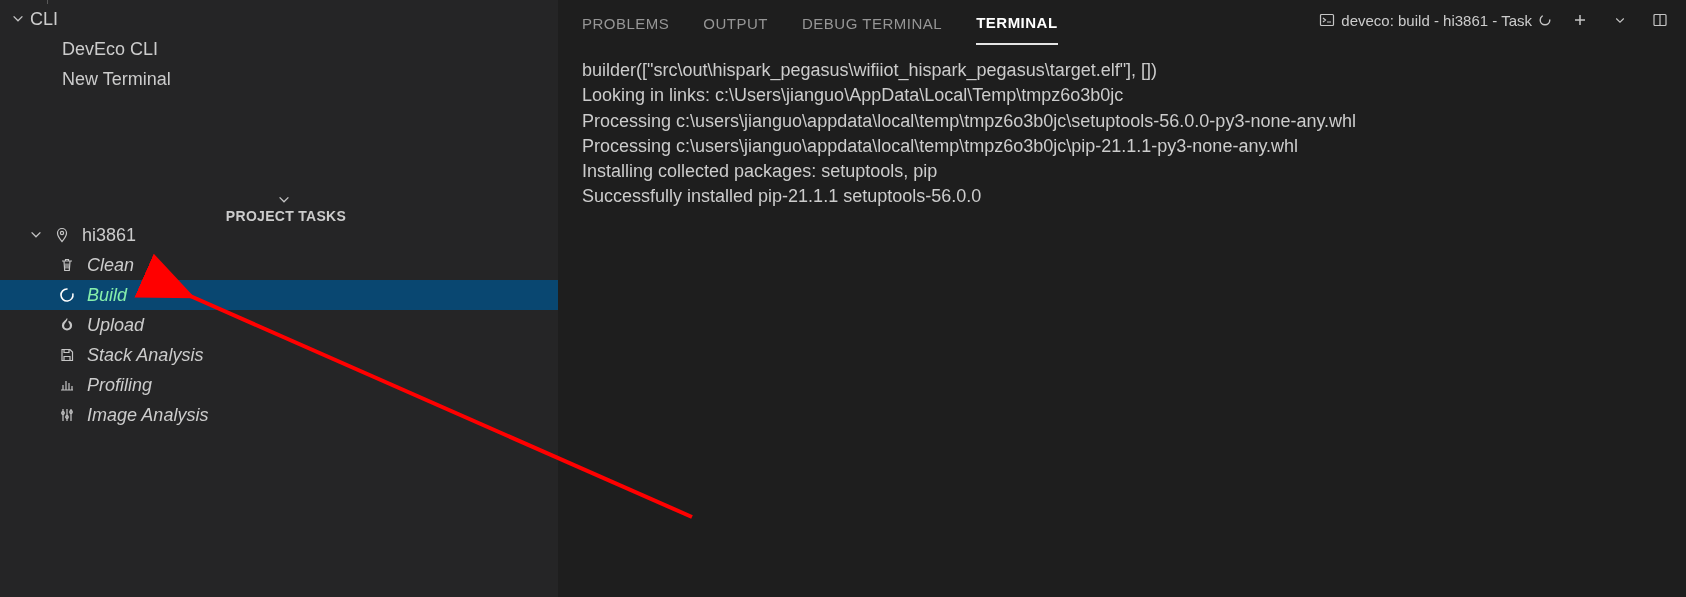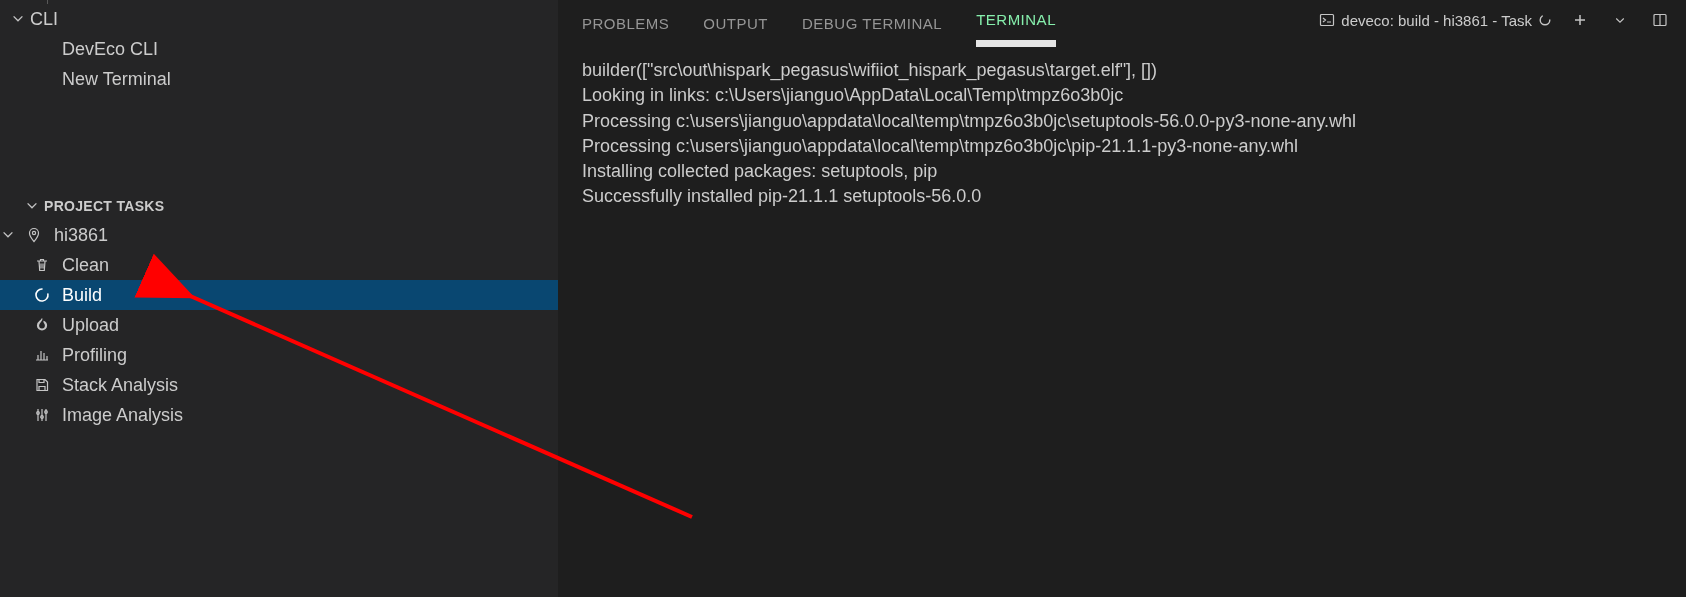--- a/index.html
+++ b/index.html
@@ -7,41 +7,41 @@
   body { display: flex; position: relative; }
 
   
   .sidebar { width: 558px; height: 100%; background: #252526; display: flex; flex-direction: column; font-size: 18px; }
   .tree-item, .task-item { display: flex; align-items: center; height: 30px; cursor: pointer; color: #cccccc; }
   .chev { width: 16px; height: 16px; margin: 0 4px 0 0; flex: none; display: inline-flex; align-items: center; justify-content: center; }
   .icon { width: 20px; height: 20px; margin-right: 10px; flex: none; display: inline-flex; align-items: center; justify-content: center; }
   .label { white-space: nowrap; }
   .indent-0 { padding-left: 10px; }
   .indent-1 { padding-left: 62px; }
-  .indent-2 { padding-left: 32px; }
-
-  .section-header { display: flex; align-items: center; height: 28px; padding-left: 24px; font-size: 14px; font-weight: 700; letter-spacing: .3px; color: #cccccc; cursor: pointer; margin-top: 98px; }
+  .indent-2 { padding-left: 57px; font-style: italic; }
+
+  .section-header { display: flex; align-items: center; height: 28px; padding-left: 14px; font-size: 14px; font-weight: 700; letter-spacing: .3px; color: #cccccc; cursor: pointer; margin-top: 98px; flex-direction: column; }
   .section-header .chev { margin-right: 4px; }
 
-  .project-row { display: flex; align-items: center; height: 30px; cursor: pointer; }
+  .project-row { display: flex; align-items: center; height: 30px; padding-left: 28px; cursor: pointer; }
   .project-row .chev { margin-right: 8px; }
   .project-row .icon { margin-right: 10px; }
 
   .task-item.selected { background: #094771; }
 
   
   .top-frag { position: relative; height: 4px; }
   .guide { position: absolute; left: 47px; top: -10px; width: 1px; height: 14px; background: #585858; }
 
   
   .main { flex: 1; height: 100%; background: #1e1e1e; display: flex; flex-direction: column; position: relative; }
 
   .panel-tabs { display: flex; align-items: center; height: 46px; padding-left: 24px; font-size: 15px; color: #969696; position: relative; }
   .panel-tab { margin-right: 34px; cursor: pointer; padding: 12px 0; letter-spacing: .5px; }
-  .panel-tab.active { color: #86efac; border-bottom: 7px solid #e5e5e5; }
+  .panel-tab.active { color: #ffffff; border-bottom: 2px solid #e5e5e5; font-weight: bold; }
 
   .panel-actions { position: absolute; right: 14px; top: 8px; display: flex; align-items: center; gap: 16px; color: #cccccc; font-size: 15px; }
   .action-btn { width: 24px; height: 24px; display: inline-flex; align-items: center; justify-content: center; cursor: pointer; }
   .task-label { display: inline-flex; align-items: center; gap: 6px; cursor: pointer; }
   .task-label .spin circle { stroke-dasharray: 32; stroke-dashoffset: 10; }
 
   .terminal-out { padding: 12px 24px; font-family: Consolas, "Courier New", monospace; font-size: 18px; line-height: 1.35; color: #cccccc; white-space: pre; }
 
   
   .arrow-svg { position: absolute; left: 0; top: 0; pointer-events: none; }
@@ -102,50 +102,50 @@
     </span>
     <span class="label">Clean</span>
   </div>
 
   <div class="task-item indent-2 selected">
     <span class="icon">
       <svg width="16" height="16" viewBox="0 0 16 16" fill="none" stroke="#ffffff" stroke-width="1.6" stroke-linecap="round">
         <path d="M8 2a6 6 0 1 0 5.9 5"></path>
       </svg>
     </span>
-    <span class="label" style="color:#ffffff;">Build</span>
+    <span class="label" style="color:#86efac;">Build</span>
   </div>
 
 
   <div class="task-item indent-2">
     <span class="icon">
       <svg width="16" height="16" viewBox="0 0 16 16" fill="none" stroke="#c5c5c5" stroke-width="1.2">
         <path d="M8 1.5c0 3-3.5 3.7-3.5 7a3.5 3.5 0 0 0 7 0c0-2-1.5-2.5-1.5-4 1.5.5 2.5 2 2.5 4a4.5 4.5 0 0 1-9 0c0-4.3 4.5-4.3 4.5-7z"></path>
       </svg>
     </span>
     <span class="label">Upload</span>
   </div>
 
 
   <div class="task-item indent-2">
     <span class="icon">
       <svg width="16" height="16" viewBox="0 0 16 16" fill="none" stroke="#c5c5c5" stroke-width="1.2">
+        <path d="M3 2.5h8l2.5 2.5v8.5H3z M5 2.5v3h5v-3 M5 13.5v-4h6v4"></path>
+      </svg>
+    </span>
+    <span class="label">Stack Analysis</span>
+  </div>
+
+  <div class="task-item indent-2">
+    <span class="icon">
+      <svg width="16" height="16" viewBox="0 0 16 16" fill="none" stroke="#c5c5c5" stroke-width="1.2">
         <path d="M2 13h12M4 13V8M7 13V4M10 13V6M13 13V9"></path>
       </svg>
     </span>
     <span class="label">Profiling</span>
-  </div>
-
-  <div class="task-item indent-2">
-    <span class="icon">
-      <svg width="16" height="16" viewBox="0 0 16 16" fill="none" stroke="#c5c5c5" stroke-width="1.2">
-        <path d="M3 2.5h8l2.5 2.5v8.5H3z M5 2.5v3h5v-3 M5 13.5v-4h6v4"></path>
-      </svg>
-    </span>
-    <span class="label">Stack Analysis</span>
   </div>
 
   <div class="task-item indent-2">
     <span class="icon">
       <svg width="16" height="16" viewBox="0 0 16 16" fill="none" stroke="#c5c5c5" stroke-width="1.2">
         <path d="M4 2v12M8 2v12M12 2v12"></path>
           <circle cx="4" cy="6" r="1.3"></circle>
           <circle cx="8" cy="10" r="1.3"></circle>
           <circle cx="12" cy="5" r="1.3"></circle>
       </svg>

